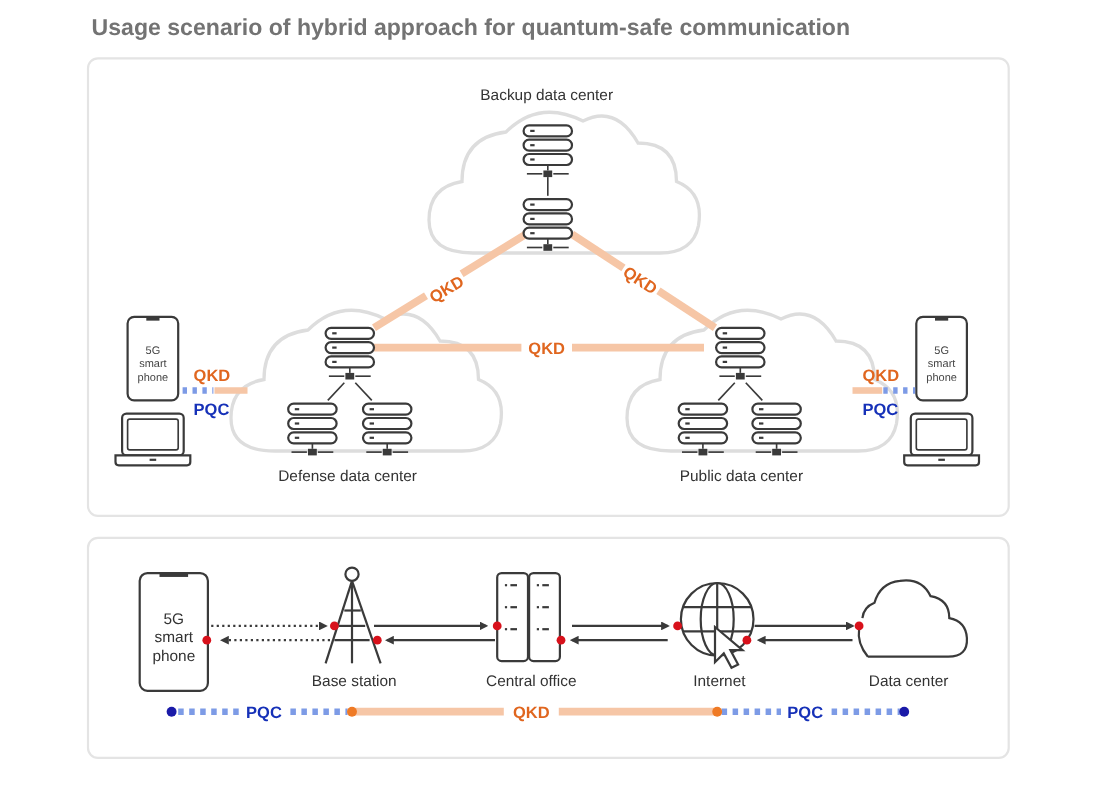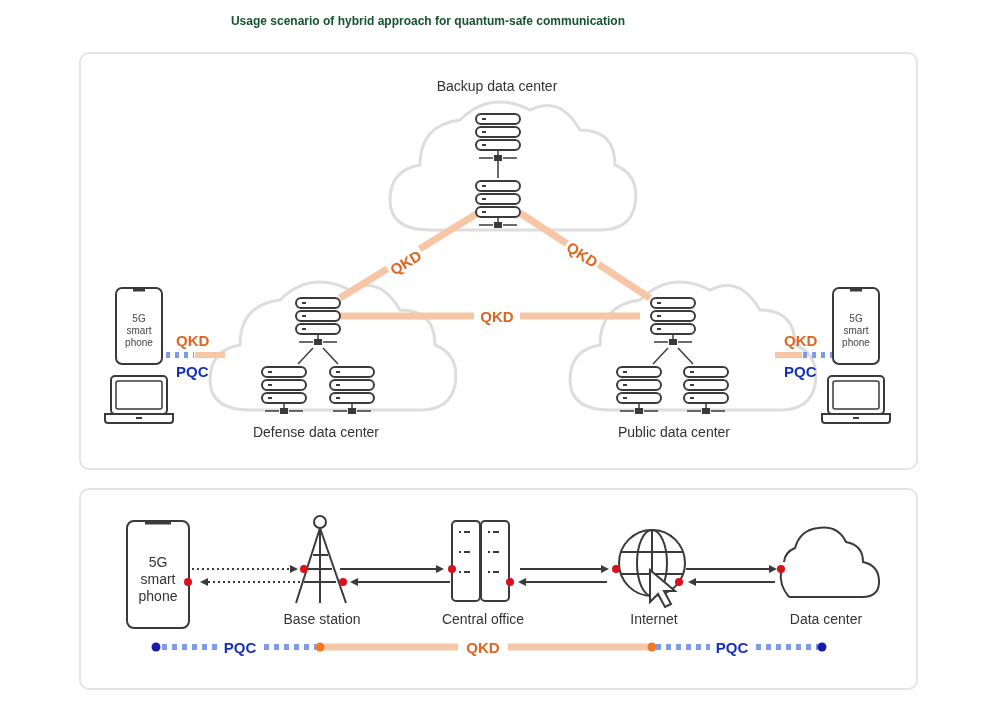--- a/index.html
+++ b/index.html
@@ -1,17 +1,17 @@
 <!DOCTYPE html>
 <html><head>
 <meta charset="utf-8">
 <style>
   html, body { margin: 0; padding: 0; background: #ffffff; }
   body { width: 1000px; height: 718px; position: relative; overflow: hidden; font-family: "Liberation Sans", sans-serif; }
-  .title { position: absolute; left: 0; top: 14px; width: 856px; text-align: center; font-weight: bold; font-size: 12px; color: #14532d; }
+  .title { position: absolute; left: 0; top: 14px; width: 856px; text-align: center; font-weight: bold; font-size: 21px; color: #737373; }
   .panel { position: absolute; border: 2px solid #e4e4e4; border-radius: 10px; box-sizing: border-box; }
   #panel-top { left: 79px; top: 52px; width: 839px; height: 418px; }
   #panel-bottom { left: 79px; top: 488px; width: 839px; height: 202px; }
   svg#diagram { position: absolute; left: 0; top: 0; }
   .lbl { font-family: "Liberation Sans", sans-serif; fill: #333; font-size: 14px; }
   .qkd { font-family: "Liberation Sans", sans-serif; fill: #e0661f; font-weight: bold; font-size: 15px; }
   .pqc { font-family: "Liberation Sans", sans-serif; fill: #1631b8; font-weight: bold; font-size: 15px; }
   .phonetxt { font-family: "Liberation Sans", sans-serif; fill: #444; font-size: 10px; }
   .phonetxt2 { font-family: "Liberation Sans", sans-serif; fill: #333; font-size: 14px; }
 </style>

